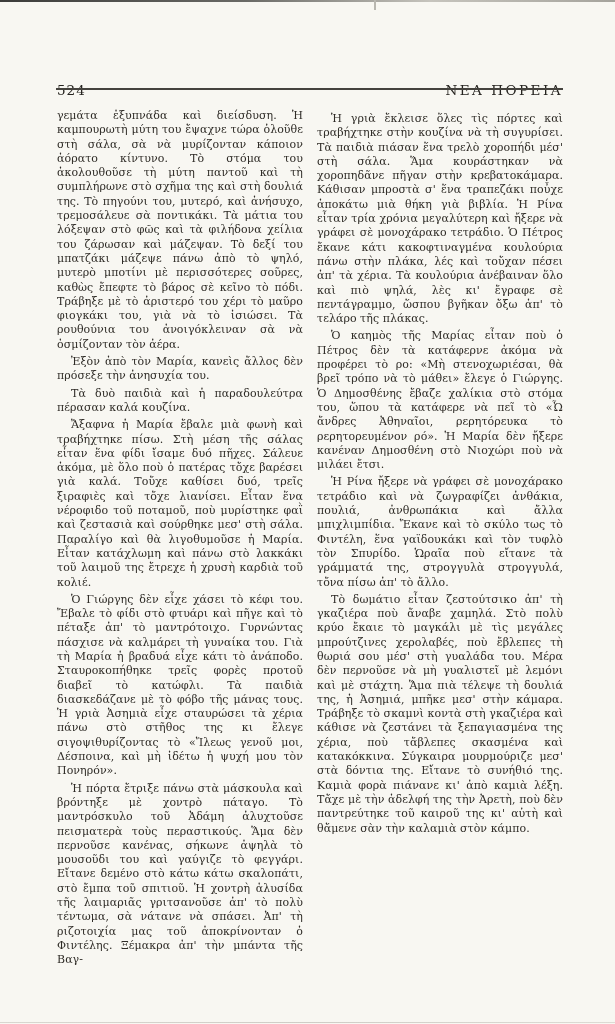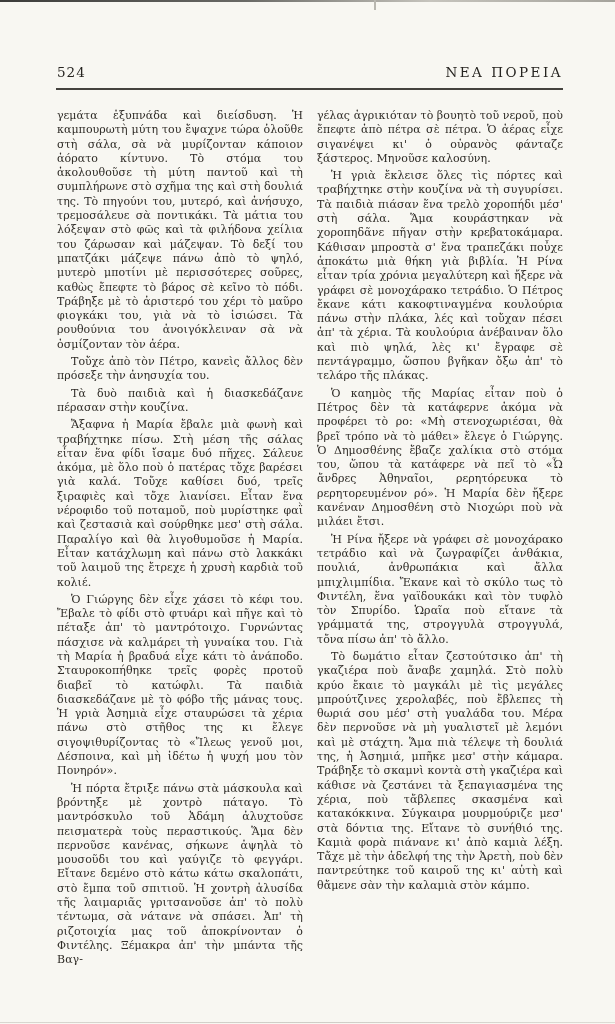--- a/index.html
+++ b/index.html
@@ -27,21 +27,21 @@
     position: absolute; bottom: 1px; left: 0;
     width: 100%; height: 1px;
     background: linear-gradient(to right, #d9d7d0, #cfcdc6 50%, #dddbd4);
   }
   .header {
     position: absolute; top: 64px; left: 57px; width: 506px;
     display: flex; justify-content: space-between; align-items: baseline;
     font-size: 13.5px; color: #262420;
   }
   .pagenum { letter-spacing: 1px; }
-  .journal { letter-spacing: 2.5px; }
+  .journal { letter-spacing: 2.5px; margin-top: 18px; }
   .rule {
     position: absolute; top: 88px; left: 56px;
     width: 507px; height: 2px;
     background: #45433e;
   }
   .columns {
     position: absolute; top: 101px; left: 57px; width: 506px;
     display: flex; gap: 14px; margin-top: 8px;
   }
   .col {
@@ -66,28 +66,27 @@
 
   <div class="header">
     <span class="pagenum">524</span>
     <span class="journal">ΝΕΑ ΠΟΡΕΙΑ</span>
   </div>
   <div class="rule"></div>
 
   <div class="columns">
     <div class="col">
       <p class="cont">γεμάτα ἐξυπνάδα καὶ διείσδυση. Ἡ καμπουρωτὴ μύτη του ἔψαχνε τώρα ὁλοῦθε στὴ σάλα, σὰ νὰ μυρίζονταν κάποιον ἀόρατο κίντυνο. Τὸ στόμα του ἀκολουθοῦσε τὴ μύτη παντοῦ καὶ τὴ συμπλήρωνε στὸ σχῆμα της καὶ στὴ δουλιά της. Τὸ πηγούνι του, μυτερό, καὶ ἀνήσυχο, τρεμοσάλευε σὰ ποντικάκι. Τὰ μάτια του λόξεψαν στὸ φῶς καὶ τὰ φιλήδονα χείλια του ζάρωσαν καὶ μάζεψαν. Τὸ δεξί του μπατζάκι μάζεψε πάνω ἀπὸ τὸ ψηλό, μυτερὸ μποτίνι μὲ περισσότερες σοῦρες, καθὼς ἔπεφτε τὸ βάρος σὲ κεῖνο τὸ πόδι. Τράβηξε μὲ τὸ ἀριστερό του χέρι τὸ μαῦρο φιογκάκι του, γιὰ νὰ τὸ ἰσιώσει. Τὰ ρουθούνια του ἀνοιγόκλειναν σὰ νὰ ὀσμίζονταν τὸν ἀέρα.</p>
-      <p>Τοὔχε ἀπὸ τὸν Πέτρο, κανεὶς ἄλλος δὲν πρόσεξε τὴν ἀνησυχία του.</p>
-      <p>Τὰ δυὸ παιδιὰ καὶ ἡ διασκεδάζανε πέρασαν στὴν κουζίνα.</p>
+      <p>Ἐξὸν ἀπὸ τὸν Μαρία, κανεὶς ἄλλος δὲν πρόσεξε τὴν ἀνησυχία του.</p>
+      <p>Τὰ δυὸ παιδιὰ καὶ ἡ παραδουλεύτρα πέρασαν καλά κουζίνα.</p>
       <p>Ἄξαφνα ἡ Μαρία ἔβαλε μιὰ φωνὴ καὶ τραβήχτηκε πίσω. Στὴ μέση τῆς σάλας εἶταν ἕνα φίδι ἴσαμε δυό πῆχες. Σάλευε ἀκόμα, μὲ ὅλο ποὺ ὁ πατέρας τὄχε βαρέσει γιὰ καλά. Τοὔχε καθίσει δυό, τρεῖς ξιραφιὲς καὶ τὄχε λιανίσει. Εἶταν ἕνα νέροφιδο τοῦ ποταμοῦ, ποὺ μυρίστηκε φαῒ καὶ ζεστασιὰ καὶ σούρθηκε μεσ' στὴ σάλα. Παραλίγο καὶ θὰ λιγοθυμοῦσε ἡ Μαρία. Εἶταν κατάχλωμη καὶ πάνω στὸ λακκάκι τοῦ λαιμοῦ της ἔτρεχε ἡ χρυσὴ καρδιὰ τοῦ κολιέ.</p>
       <p>Ὁ Γιώργης δὲν εἶχε χάσει τὸ κέφι του. Ἔβαλε τὸ φίδι στὸ φτυάρι καὶ πῆγε καὶ τὸ πέταξε ἀπ' τὸ μαντρότοιχο. Γυρνώντας πάσχισε νὰ καλμάρει τὴ γυναίκα του. Γιὰ τὴ Μαρία ἡ βραδυά εἶχε κάτι τὸ ἀνάποδο. Σταυροκοπήθηκε τρεῖς φορὲς προτοῦ διαβεῖ τὸ κατώφλι. Τὰ παιδιὰ διασκεδάζανε μὲ τὸ φόβο τῆς μάνας τους. Ἡ γριὰ Ἀσημιὰ εἶχε σταυρώσει τὰ χέρια πάνω στὸ στῆθος της κι ἔλεγε σιγοψιθυρίζοντας τὸ «Ἴλεως γενοῦ μοι, Δέσποινα, καὶ μὴ ἰδέτω ἡ ψυχή μου τὸν Πονηρόν».</p>
       <p>Ἡ πόρτα ἔτριξε πάνω στὰ μάσκουλα καὶ βρόντηξε μὲ χοντρὸ πάταγο. Τὸ μαντρόσκυλο τοῦ Ἀδάμη ἀλυχτοῦσε πεισματερὰ τοὺς περαστικούς. Ἅμα δὲν περνοῦσε κανένας, σήκωνε ἀψηλὰ τὸ μουσοῦδι του καὶ γαύγιζε τὸ φεγγάρι. Εἴτανε δεμένο στὸ κάτω κάτω σκαλοπάτι, στὸ ἔμπα τοῦ σπιτιοῦ. Ἡ χοντρὴ ἁλυσίδα τῆς λαιμαριᾶς γριτσανοῦσε ἀπ' τὸ πολὺ τέντωμα, σὰ νάτανε νὰ σπάσει. Ἀπ' τὴ ριζοτοιχία μας τοῦ ἀποκρίνονταν ὁ Φιντέλης. Ξέμακρα ἀπ' τὴν μπάντα τῆς Βαγ-</p>
     </div>
     <div class="col">
-      <p class="cont">γέλας ἀγρικιόταν τὸ βουητὸ τοῦ νεροῦ, ποὺ ἔπεφτε ἀπὸ πέτρα σὲ πέτρα. Ὁ ἀέρας εἶχε σιγανέψει κι' ὁ οὐρανὸς φάνταζε ξάστερος. Μηνοῦσε καλοσύνη.</p>
       <p>Ἡ γριὰ ἔκλεισε ὅλες τὶς πόρτες καὶ τραβήχτηκε στὴν κουζίνα νὰ τὴ συγυρίσει. Τὰ παιδιὰ πιάσαν ἕνα τρελὸ χοροπήδι μέσ' στὴ σάλα. Ἅμα κουράστηκαν νὰ χοροπηδᾶνε πῆγαν στὴν κρεβατοκάμαρα. Κάθισαν μπροστὰ σ' ἕνα τραπεζάκι ποὖχε ἀποκάτω μιὰ θήκη γιὰ βιβλία. Ἡ Ρίνα εἶταν τρία χρόνια μεγαλύτερη καὶ ἤξερε νὰ γράφει σὲ μονοχάρακο τετράδιο. Ὁ Πέτρος ἔκανε κάτι κακοφτιναγμένα κουλούρια πάνω στὴν πλάκα, λές καὶ τοὔχαν πέσει ἀπ' τὰ χέρια. Τὰ κουλούρια ἀνέβαιναν ὅλο καὶ πιὸ ψηλά, λὲς κι' ἔγραφε σὲ πεντάγραμμο, ὥσπου βγῆκαν ὄξω ἀπ' τὸ τελάρο τῆς πλάκας.</p>
       <p>Ὁ καημὸς τῆς Μαρίας εἶταν ποὺ ὁ Πέτρος δὲν τὰ κατάφερνε ἀκόμα νὰ προφέρει τὸ ρο: «Μὴ στενοχωριέσαι, θὰ βρεῖ τρόπο νὰ τὸ μάθει» ἔλεγε ὁ Γιώργης. Ὁ Δημοσθένης ἔβαζε χαλίκια στὸ στόμα του, ὥπου τὰ κατάφερε νὰ πεῖ τὸ «Ὦ ἄνδρες Ἀθηναῖοι, ρερητόρευκα τὸ ρερητορευμένον ρό». Ἡ Μαρία δὲν ἤξερε κανέναν Δημοσθένη στὸ Νιοχώρι ποὺ νὰ μιλάει ἔτσι.</p>
       <p>Ἡ Ρίνα ἤξερε νὰ γράφει σὲ μονοχάρακο τετράδιο καὶ νὰ ζωγραφίζει ἀνθάκια, πουλιά, ἀνθρωπάκια καὶ ἄλλα μπιχλιμπίδια. Ἔκανε καὶ τὸ σκύλο τως τὸ Φιντέλη, ἕνα γαϊδουκάκι καὶ τὸν τυφλὸ τὸν Σπυρίδο. Ὡραῖα ποὺ εἴτανε τὰ γράμματά της, στρογγυλὰ στρογγυλά, τὄνα πίσω ἀπ' τὸ ἄλλο.</p>
       <p>Τὸ δωμάτιο εἶταν ζεστούτσικο ἀπ' τὴ γκαζιέρα ποὺ ἄναβε χαμηλά. Στὸ πολὺ κρύο ἔκαιε τὸ μαγκάλι μὲ τὶς μεγάλες μπρούτζινες χερολαβές, ποὺ ἔβλεπες τὴ θωριά σου μέσ' στὴ γυαλάδα του. Μέρα δὲν περνοῦσε νὰ μὴ γυαλιστεῖ μὲ λεμόνι καὶ μὲ στάχτη. Ἅμα πιὰ τέλεψε τὴ δουλιά της, ἡ Ἀσημιά, μπῆκε μεσ' στὴν κάμαρα. Τράβηξε τὸ σκαμνὶ κοντὰ στὴ γκαζιέρα καὶ κάθισε νὰ ζεστάνει τὰ ξεπαγιασμένα της χέρια, ποὺ τἄβλεπες σκασμένα καὶ κατακόκκινα. Σύγκαιρα μουρμούριζε μεσ' στὰ δόντια της. Εἴτανε τὸ συνήθιό της. Καμιὰ φορὰ πιάνανε κι' ἀπὸ καμιὰ λέξη. Τἄχε μὲ τὴν ἀδελφή της τὴν Ἀρετὴ, ποὺ δὲν παντρεύτηκε τοῦ καιροῦ της κι' αὐτὴ καὶ θἄμενε σὰν τὴν καλαμιὰ στὸν κάμπο.</p>
     </div>
   </div>
 
   <div class="scan-edge-bottom"></div>
 </div>
 

